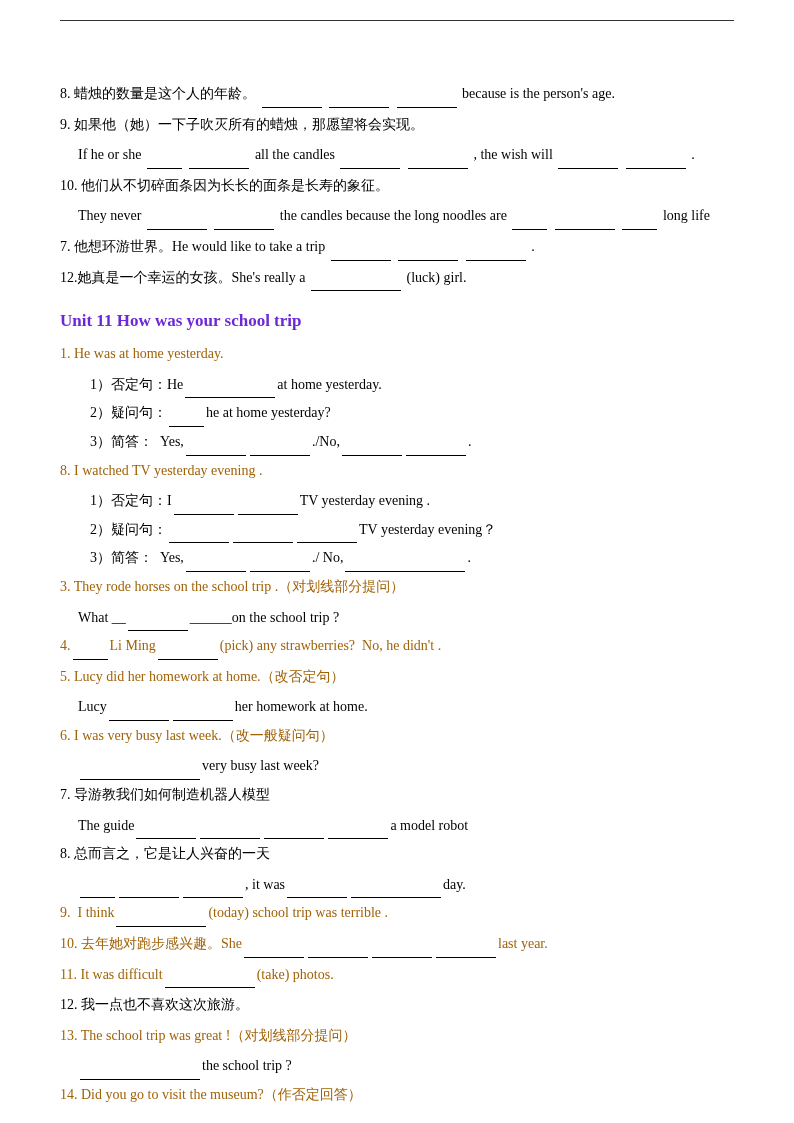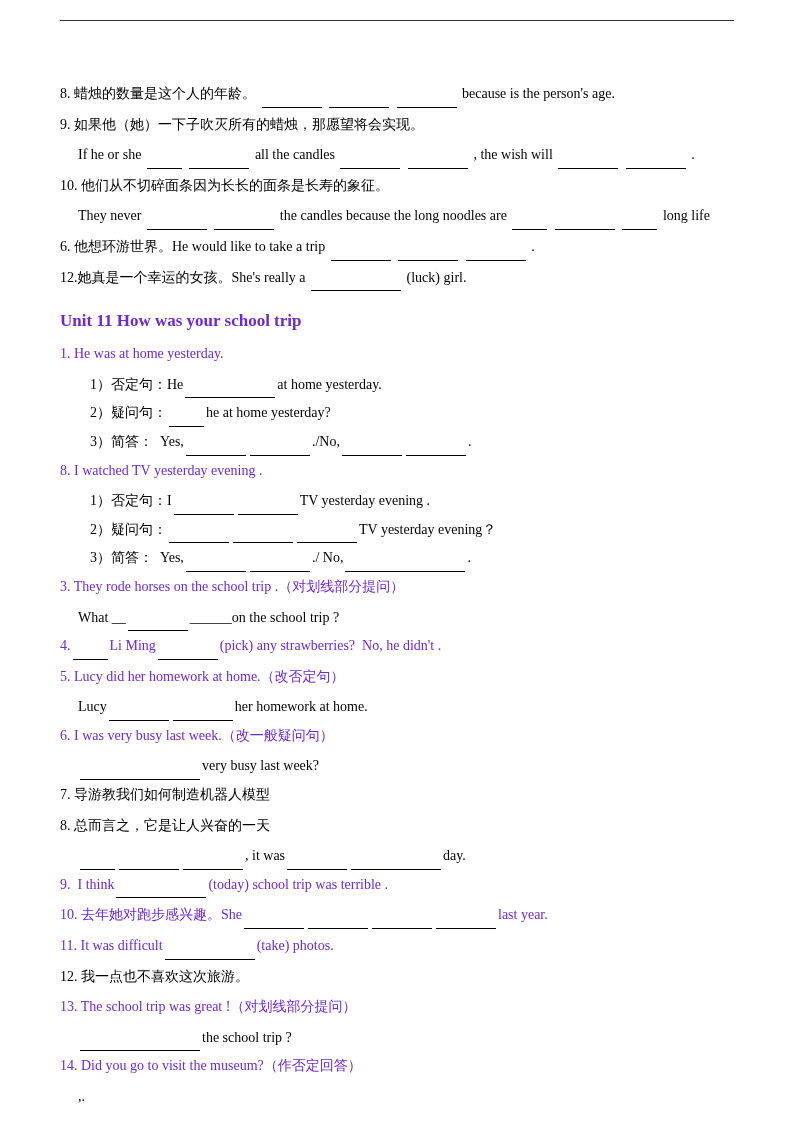--- a/index.html
+++ b/index.html
@@ -45,21 +45,21 @@
       line-height: 1.9;
     }
     .sub-item {
       margin-left: 30px;
       line-height: 1.9;
     }
     .indent {
       margin-left: 18px;
     }
     .blue-text {
-      color: #6d28d9;
+      color: #a16207;
     }
     p {
       line-height: 1.9;
       margin-bottom: 2px;
     }
   </style>
 </head>
 <body>
 
 <div class="top-line"></div>
@@ -98,21 +98,21 @@
     <span class="blank blank-medium"></span>
     <span class="blank blank-medium"></span>
     <span>the candles because the long noodles are</span>
     <span class="blank blank-short"></span>
     <span class="blank blank-medium"></span>
     <span class="blank blank-short"></span>
     <span>long life</span>
   </p>
 
   <p class="numbered-item">
-    <span>6.  他想环游世界。He would like to take a trip</span>
+    <span>7.  他想环游世界。He would like to take a trip</span>
     <span class="blank blank-medium"></span>
     <span class="blank blank-medium"></span>
     <span class="blank blank-medium"></span>
     <span>.</span>
   </p>
 
   <p class="numbered-item">
     <span>12.她真是一个幸运的女孩。She's really a</span>
     <span class="blank blank-long"></span>
     <span>(luck) girl.</span>
@@ -158,20 +158,23 @@
   <p class="indent">
     Lucy<span class="blank blank-medium"></span><span class="blank blank-medium"></span>her homework at home.
   </p>
 
   <p class="numbered-item blue-text">6. I was very busy last week.（改一般疑问句）</p>
   <p class="indent">
     <span class="blank blank-xlong"></span>very busy last week?
   </p>
 
   <p class="numbered-item">7. 导游教我们如何制造机器人模型</p>
+  <p class="indent">
+    The guide<span class="blank blank-medium"></span><span class="blank blank-medium"></span><span class="blank blank-medium"></span><span class="blank blank-medium"></span>a model robot
+  </p>
 
   <p class="numbered-item">8. 总而言之，它是让人兴奋的一天</p>
   <p class="indent">
     <span class="blank blank-short"></span><span class="blank blank-medium"></span><span class="blank blank-medium"></span>, it was<span class="blank blank-medium"></span><span class="blank blank-long"></span>day.
   </p>
 
   <p class="numbered-item blue-text">
     9.&nbsp;&nbsp;I think<span class="blank blank-long"></span>(today) school trip was terrible .
   </p>
 

